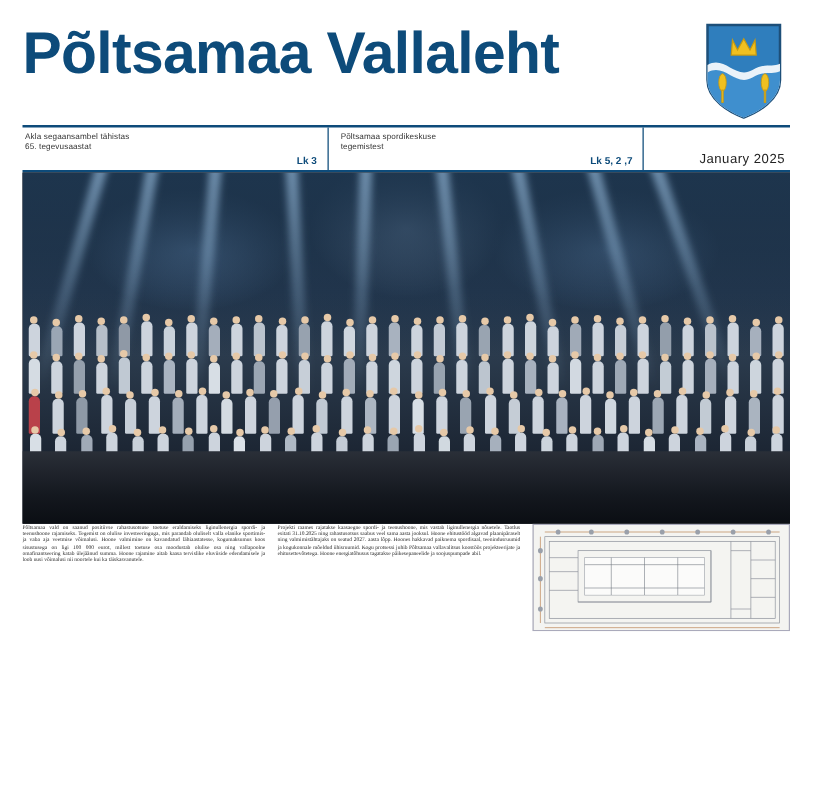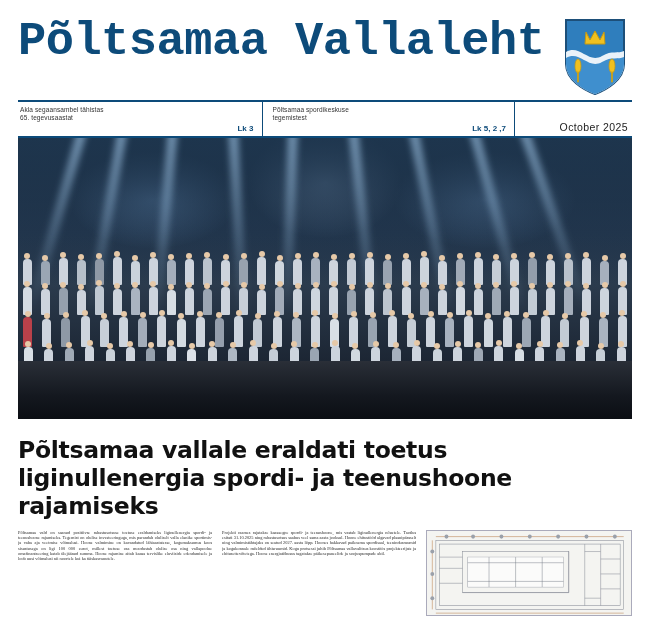--- a/index.html
+++ b/index.html
@@ -25,21 +25,21 @@
   }
 
   
   .masthead {
     display: flex;
     align-items: flex-start;
     justify-content: space-between;
     padding-bottom: 2px;
   }
   .masthead-title {
-    font-family: Liberation Mono, monospace;
+    font-family: Liberation Sans, sans-serif;
     font-weight: bold;
     font-size: 47px;
     line-height: 52px;
     letter-spacing: -0.5px;
     color: #0d4b7a;
     white-space: nowrap;
   }
   .crest {
     width: 62px;
     height: 78px;
@@ -237,21 +237,21 @@
   <div class="teaser-bar">
     <div class="teaser">
       <div class="teaser-text">Akla segaansambel tähistas<br>65. tegevusaastat</div>
       <div class="teaser-page">Lk 3</div>
     </div>
     <div class="teaser">
       <div class="teaser-text">Põltsamaa spordikeskuse<br>tegemistest</div>
       <div class="teaser-page">Lk 5, 2 ,7</div>
     </div>
     <div class="teaser-date">
-      <span>October  2025</span>
+      <span>January  2025</span>
     </div>
   </div>
 
 
   <div class="photo-wrap">
     <div class="photo">
       <div class="backwall"></div>
       <div class="beams">
         <div class="beam" style="left:60px; transform:rotate(16deg);"></div>
         <div class="beam" style="left:100px; transform:rotate(10deg);"></div>
@@ -401,21 +401,20 @@
             <div class="p" style="height:33px"></div>
           <div class="p" style="height:30px;background:#c7cfd8"></div>
             <div class="p" style="height:32px"></div>
         </div>
       </div>
       <div class="stage-floor"></div>
     </div>
 
   </div>
 
-  <div class="main-headline">Põltsamaa vallale eraldati toetus liginullenergia spordi- ja teenushoone rajamiseks</div>
 
   <div class="columns">
     <div class="col first">Põltsamaa vald on saanud positiivse rahastusotsuse toetuse eraldamiseks liginullenergia spordi- ja teenushoone rajamiseks. Tegemist on olulise investeeringuga, mis parandab oluliselt valla elanike sportimis- ja vaba aja veetmise võimalusi. Hoone valmimine on kavandatud lähiaastatesse, kogumaksumus koos sisustusega on ligi 100 000 eurot, millest toetuse osa moodustab olulise osa ning vallapoolne omafinantseering katab ülejäänud summa. Hoone rajamine aitab kaasa tervislike eluviiside edendamisele ja loob uusi võimalusi nii noortele kui ka täiskasvanutele.</div>
     <div class="col">Projekti raames rajatakse kaasaegne spordi- ja teenushoone, mis vastab liginullenergia nõuetele. Taotlus esitati 31.10.2025 ning rahastusotsus saabus veel sama aasta jooksul. Hoone ehitustööd algavad plaanipäraselt ning valmimistähtajaks on seatud 2027. aasta lõpp. Hoones hakkavad paiknema spordisaal, teenindusruumid ja kogukonnale mõeldud ühisruumid. Kogu protsessi juhib Põltsamaa vallavalitsus koostöös projekteerijate ja ehitusettevõtetega. Hoone energiatõhusus tagatakse päikesepaneelide ja soojuspumpade abil.</div>
     <div class="plan">
       <svg viewBox="0 0 230 90" preserveAspectRatio="none" aria-hidden="true">
         <rect x="0" y="0" width="230" height="90" fill="#f4f4f1"></rect>
         <g stroke="#8a8f99" stroke-width="0.6" fill="none">
           <rect x="10" y="10" width="212" height="74"></rect>
           <rect x="14" y="14" width="204" height="66"></rect>

